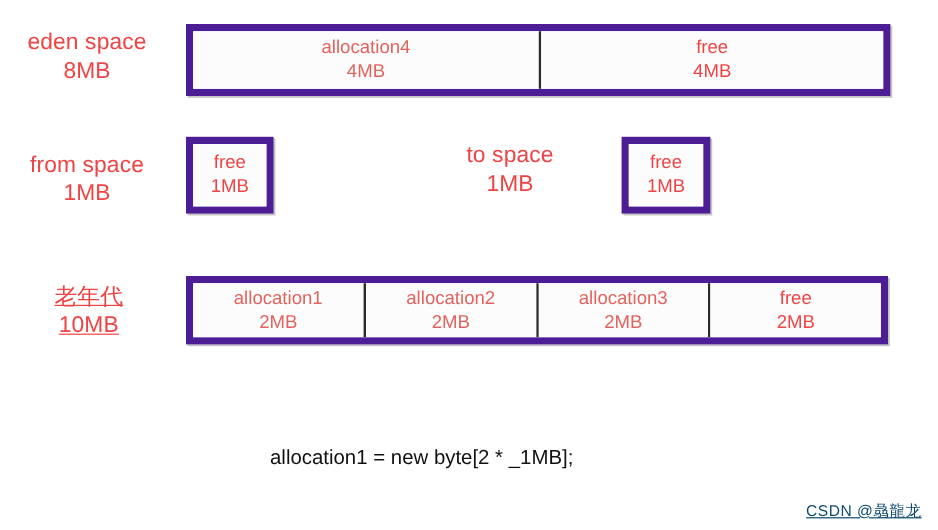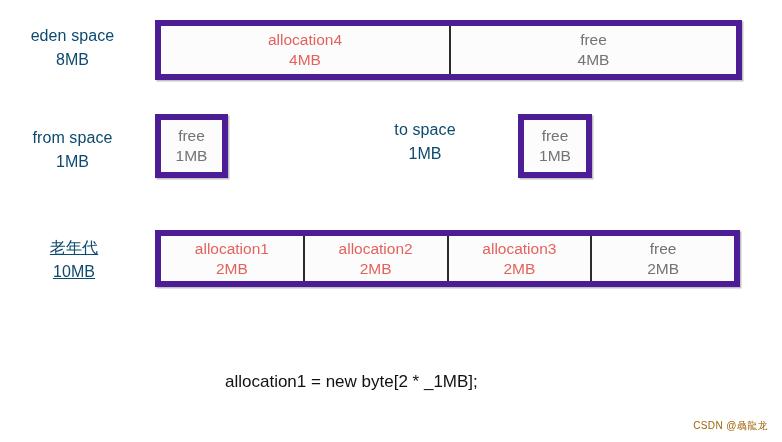--- a/index.html
+++ b/index.html
@@ -16,22 +16,22 @@
   #canvas {
     position: relative;
     width: 782px;
     height: 442px;
     background: #ffffff;
   }
 
   .row-label {
     position: absolute;
     text-align: center;
-    color: #0c4a6e;
-    font-size: 16px;
+    color: #ef4444;
+    font-size: 19px;
     line-height: 24px;
     letter-spacing: 0.1px;
     white-space: nowrap;
   }
   .row-label .l1 { display: block; }
   .row-label .l2 { display: block; }
 
   
   .mem-box {
     position: absolute;
@@ -52,21 +52,21 @@
     border-right: 2px solid #2b2b2b;
     font-size: 15.5px;
     line-height: 20px;
     text-align: center;
     background: #fdfcfc;
   }
   .mem-cell:last-child { border-right: none; }
   .mem-cell .cell-name { display: block; }
   .mem-cell .cell-size { display: block; text-align: right; }
   .cell-alloc { color: #e2635d; }
-  .cell-free  { color: #737373; }
+  .cell-free  { color: #ef4444; }
 
   
   .eden-cell-a { flex: 295 1 0; }
   .eden-cell-b { flex: 292 1 0; }
 
   
   #code-block {
     position: absolute;
     left: 225px;
     top: 322px;
@@ -76,26 +76,27 @@
     line-height: 24px;
     white-space: pre;
   }
   #code-block .code-line { display: block; }
 
   
   #watermark {
     position: absolute;
     right: 14px;
     bottom: 8px;
-    color: #a16207;
-    font-size: 10px;
+    color: #0c4a6e;
+    font-size: 13px;
     line-height: 16px;
     letter-spacing: 0.4px;
     white-space: nowrap;
     user-select: none;
+    text-decoration: underline;
   }
 </style>
 </head>
 <body>
 
 <div id="canvas">
 
   <div class="row-label" style="left:0px; top:24px; width:145px;">
     <span class="l1">eden space</span>
     <span class="l2">8MB</span>

